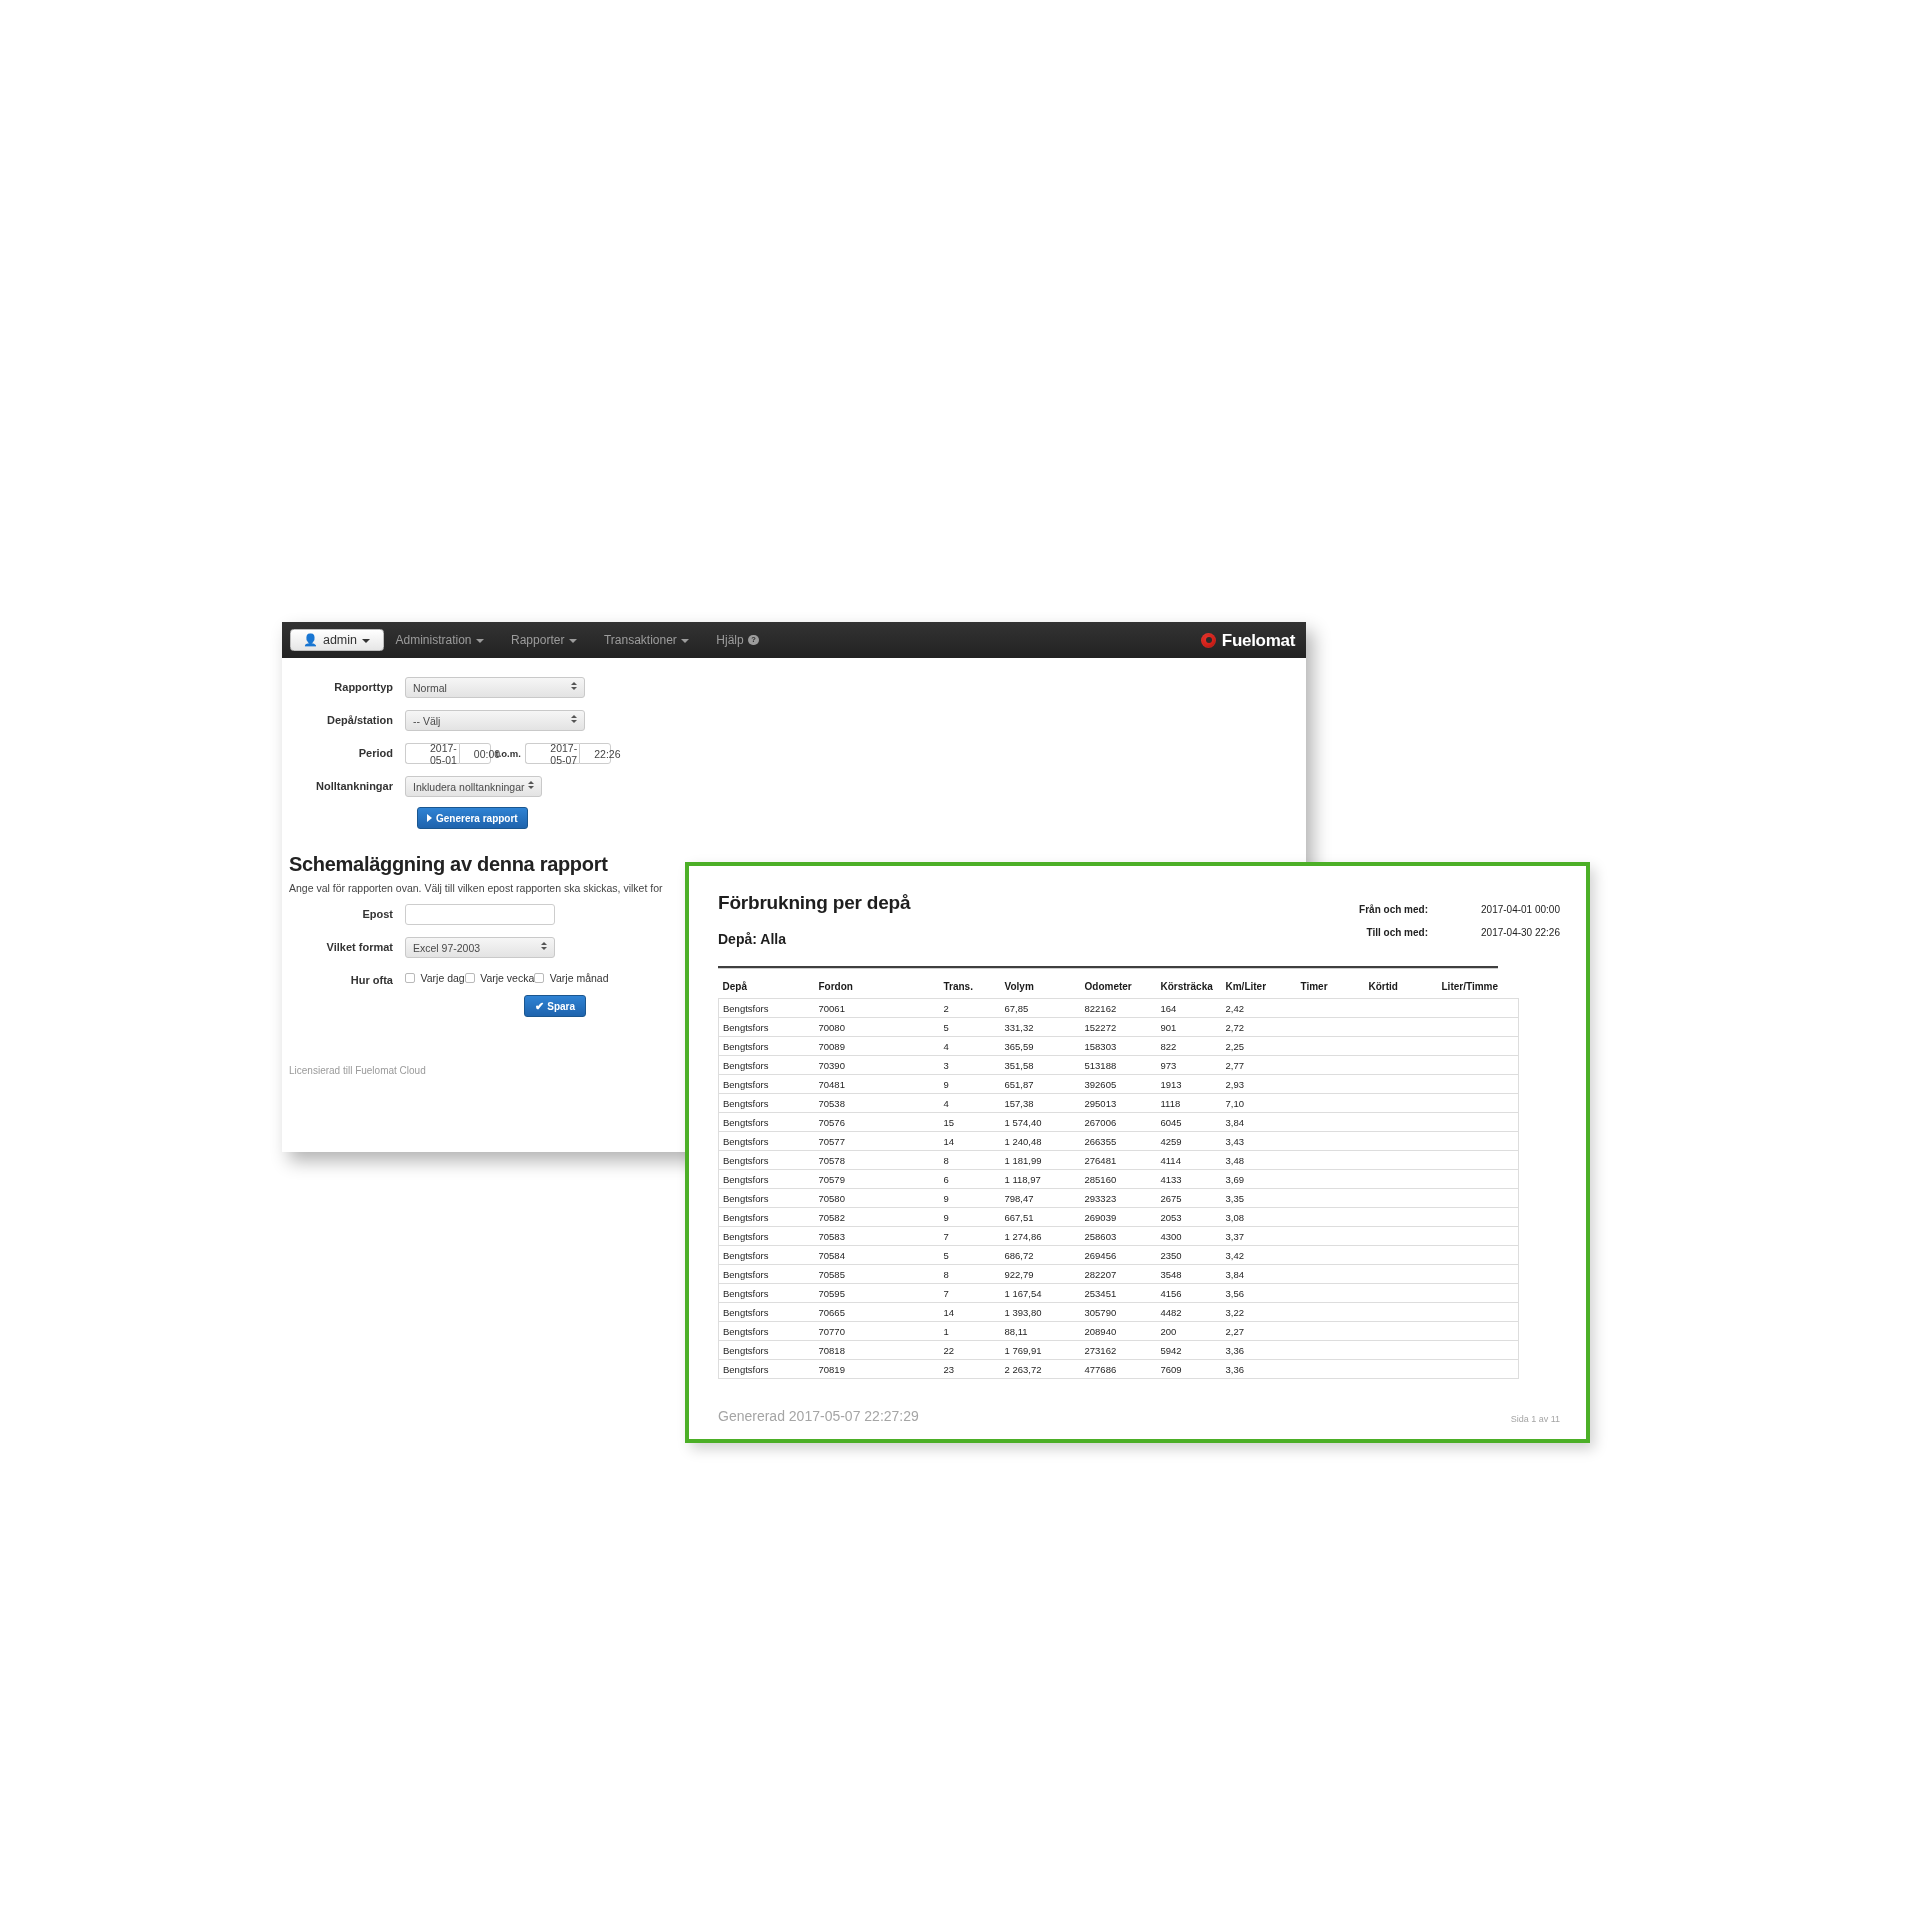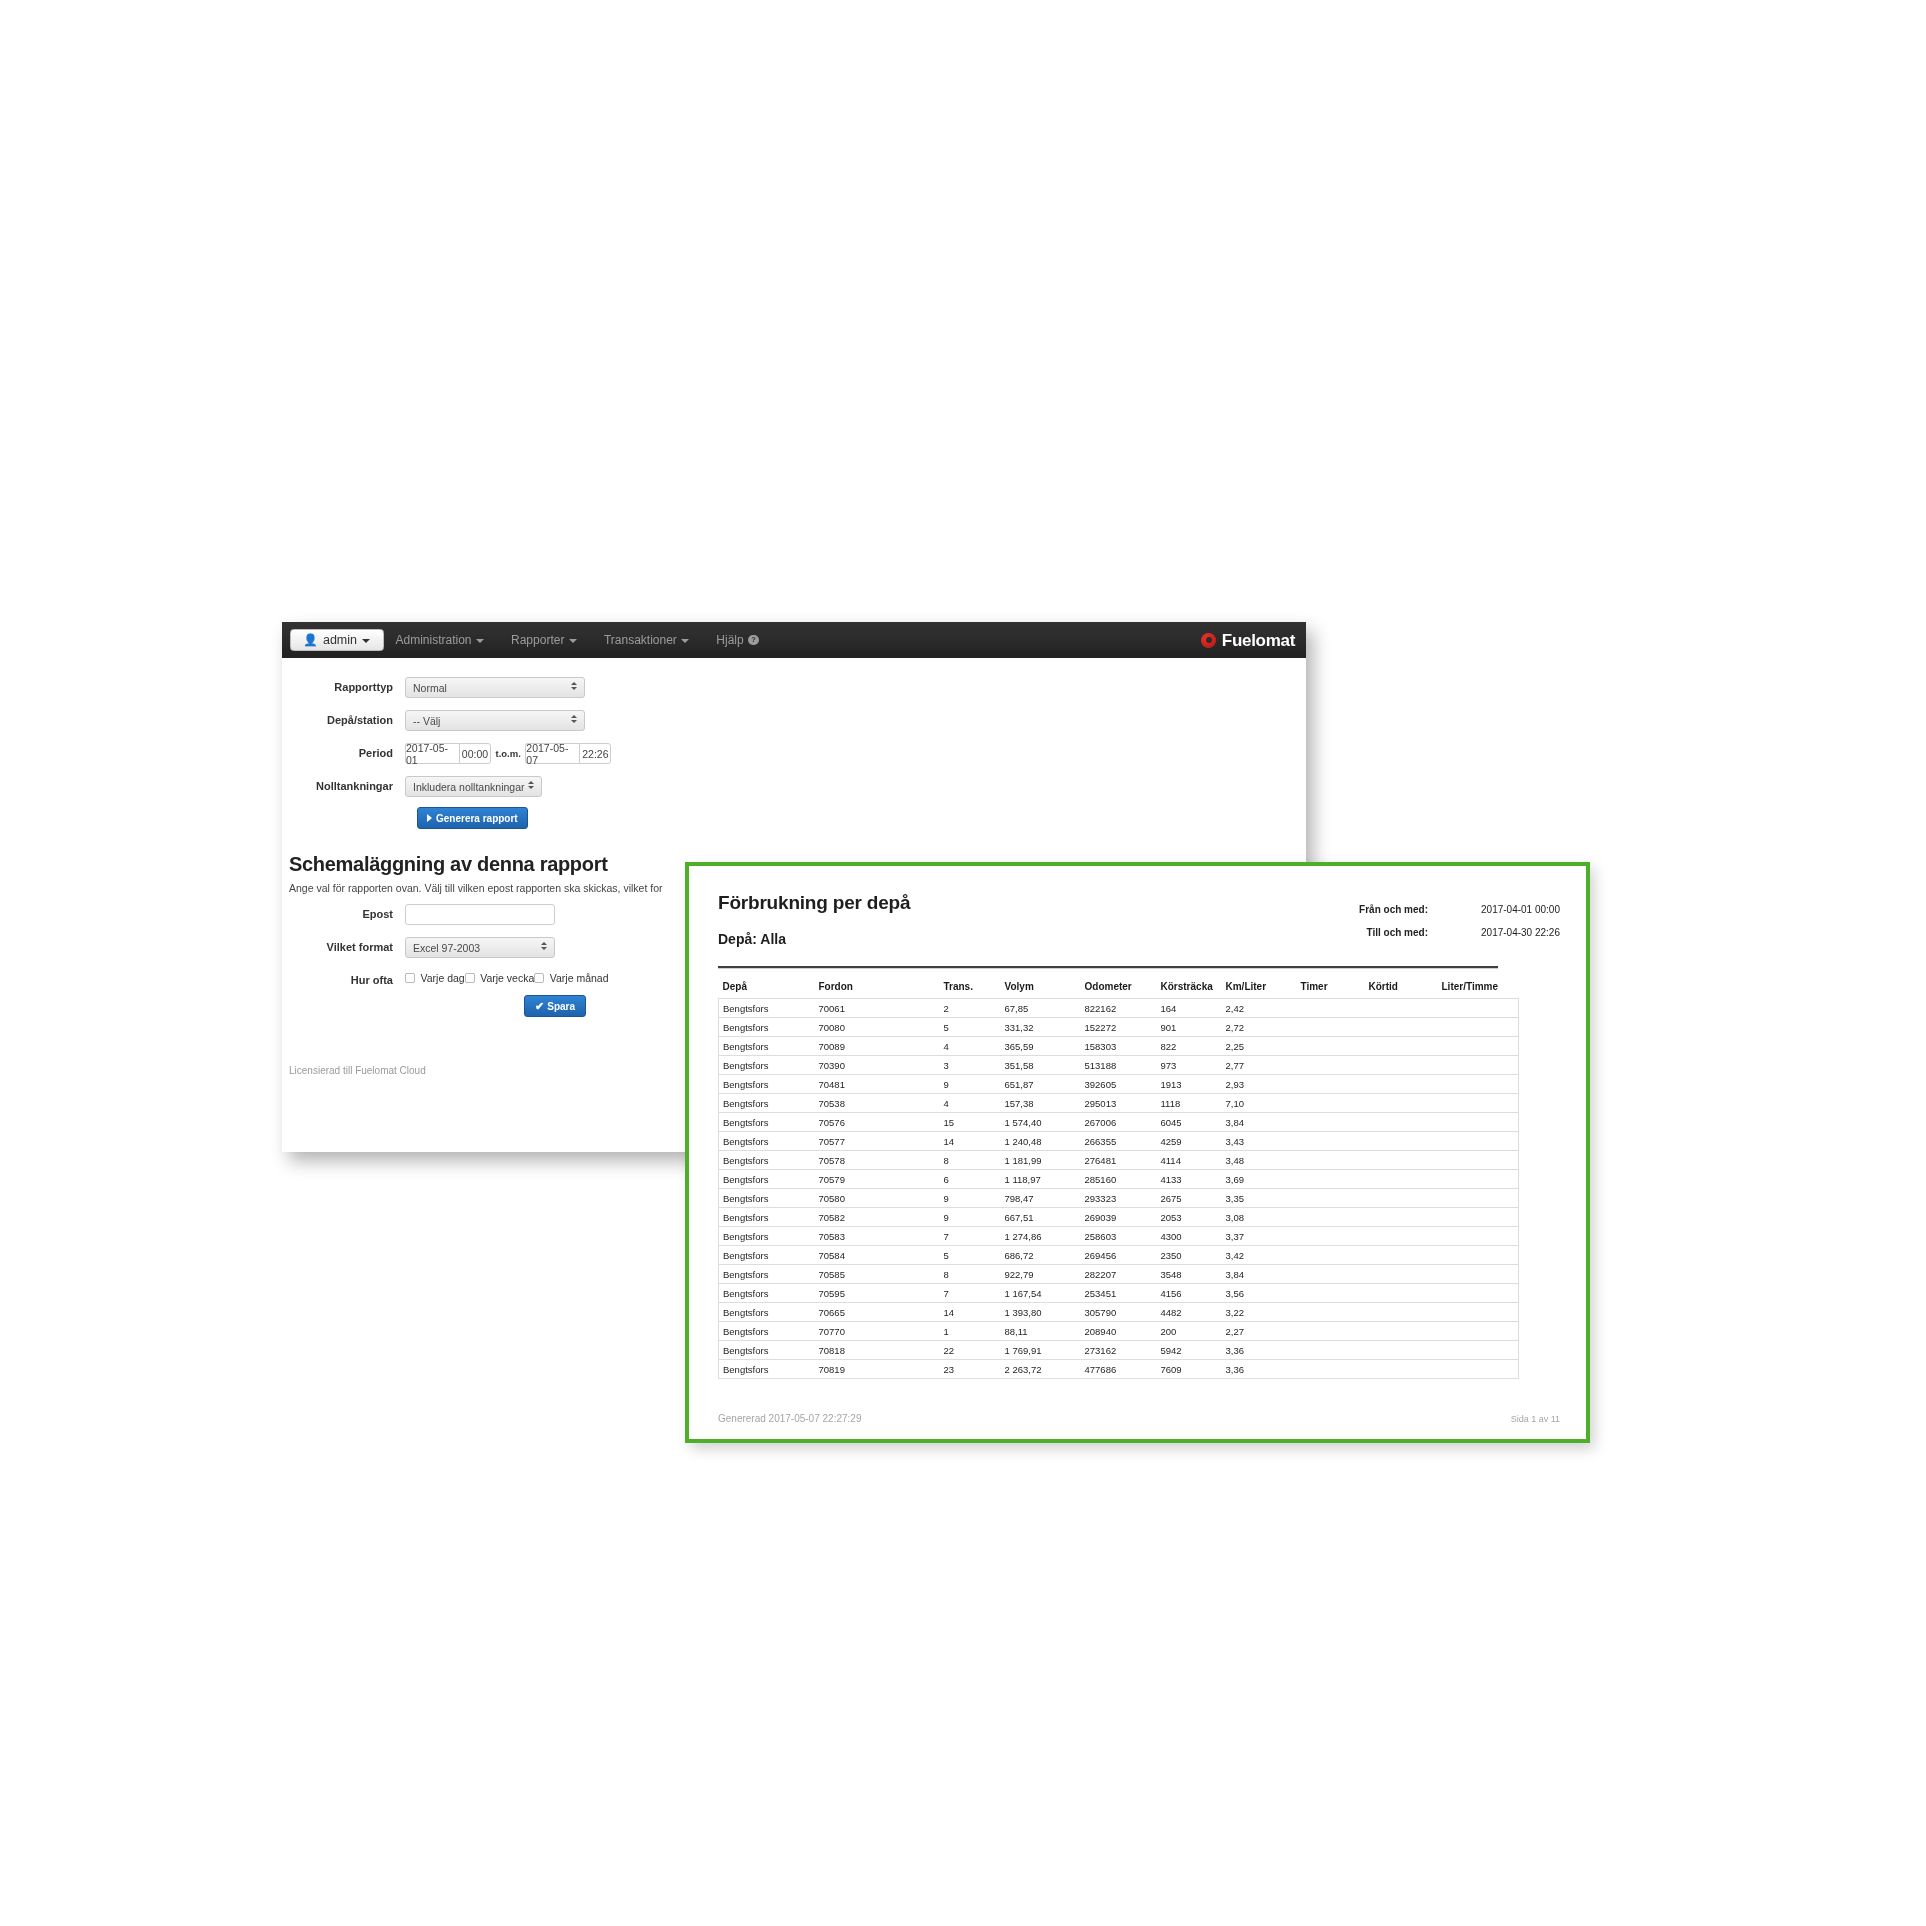--- a/index.html
+++ b/index.html
@@ -196,20 +196,21 @@
     height: 21px;
     border: 0.5px solid #cdcdcd;
     border-radius: 3px;
     background: #ffffff;
     font-size: 10.5px;
     color: #444444;
     display: flex;
     align-items: center;
     justify-content: center;
     box-sizing: border-box;
+    padding-left: 24px;
   }
   .period-group {
     display: flex;
     align-items: center;
     gap: 0;
   }
   .period-group .date-box {
     width: 54px;
     border-radius: 3px 0 0 3px;
     border-right: none;
@@ -466,21 +467,21 @@
   table.rpt th.col-drivetime,
   table.rpt td.cell-drivetime { width: 73px; }
   table.rpt th.col-lph,
   table.rpt td.cell-lph { width: 77px; }
   table.rpt td.cell-lph { border-right: 0.5px solid #dddddd; }
 
   #report-footer-left {
     position: absolute;
     left: 29px;
     bottom: 15px;
-    font-size: 10px;
+    font-size: 14px;
     color: #a5a5a5;
     white-space: nowrap;
   }
   #report-footer-right {
     position: absolute;
     right: 26px;
     bottom: 15px;
     font-size: 9px;
     color: #a5a5a5;
     white-space: nowrap;

